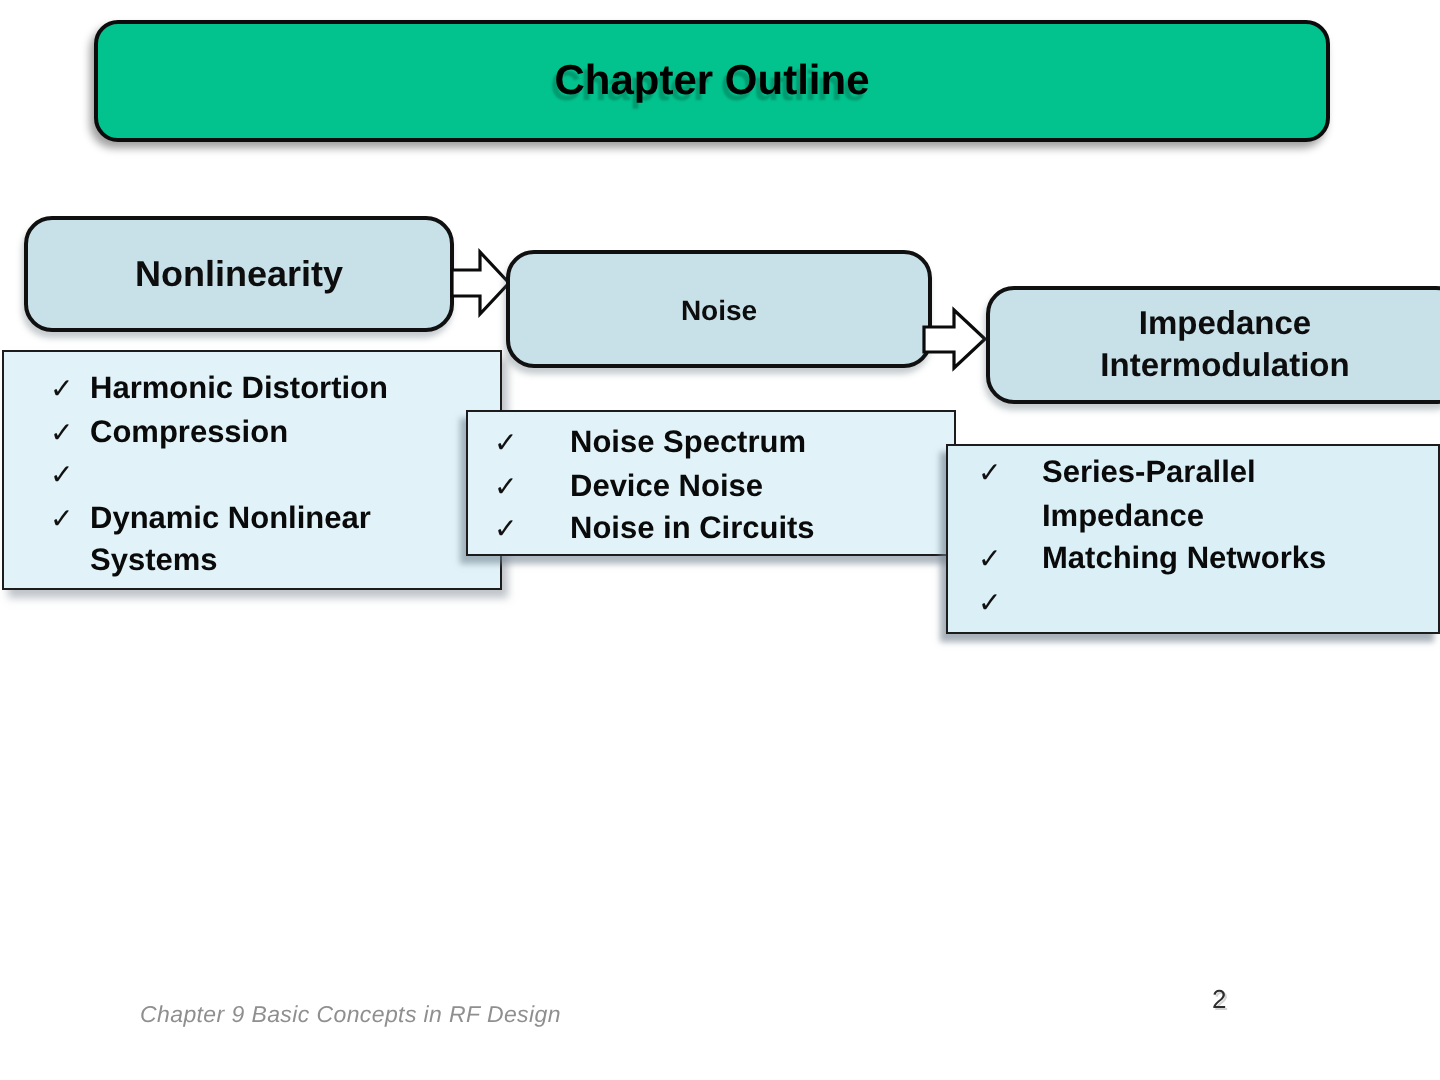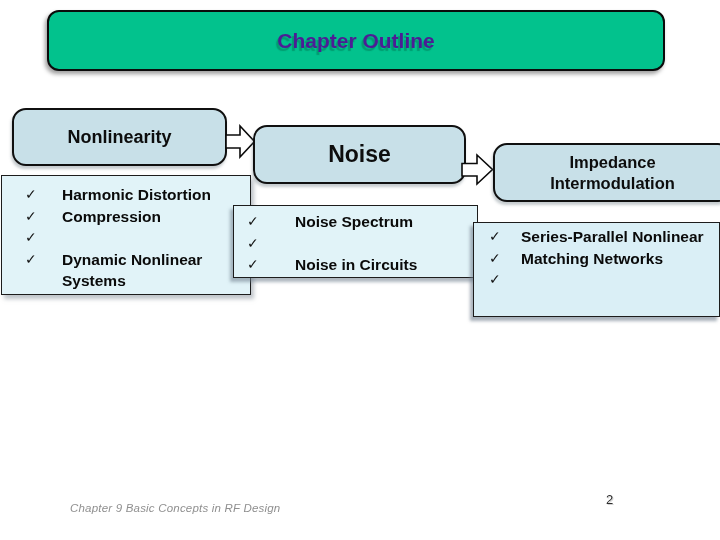--- a/index.html
+++ b/index.html
@@ -6,50 +6,50 @@
   #slide{
     position:relative;width:720px;height:540px;background:#ffffff;
     overflow:hidden;font-family:"Liberation Sans",sans-serif;color:#111;
   }
   
   .title-bar{
     position:absolute;left:47px;top:10px;width:614px;height:57px;
     background:#02c28d;border:2px solid #0b0b0b;border-radius:12px;
     box-shadow:-2px 3px 4px rgba(0,0,0,0.38);
     display:flex;align-items:center;justify-content:center;
-    font-size:21px;font-weight:bold;color:#4c1d95;
+    font-size:21px;font-weight:bold;color:#000000;
     text-shadow:-2px 3px 1px rgba(0,100,70,0.40);
   }
   
   .hdr{
     position:absolute;background:#c8e0e8;border:2px solid #101010;border-radius:14px;
     display:flex;align-items:center;justify-content:center;text-align:center;
     font-weight:bold;color:#0d0d0d;box-shadow:-1px 3px 3px rgba(90,105,115,0.35);
   }
   .hdr-1{left:12px;top:108px;width:211px;height:54px;font-size:18px;text-align:right;}
-  .hdr-2{left:253px;top:125px;width:209px;height:55px;font-size:23px;}
+  .hdr-2{left:253px;top:125px;width:209px;height:55px;font-size:14px;}
   .hdr-3{left:493px;top:143px;width:211px;height:55px;font-size:16.5px;line-height:21px;padding:0 12px;}
   
   .list{
     position:absolute;background:#e1f3f8;border:1px solid #1c1c1c;
     font-weight:bold;font-size:15.5px;line-height:21.5px;color:#0a0a0a;
     box-sizing:border-box;
   }
   .list-1{left:1px;top:175px;width:250px;height:120px;padding-top:8px;
           box-shadow:3px 4px 4px rgba(130,140,150,0.5);}
   .list-2{left:233px;top:205px;width:245px;height:73px;padding-top:5px;
           box-shadow:-3px 4px 3px rgba(110,125,140,0.55);}
   .list-3{left:473px;top:222px;width:247px;height:95px;padding-top:3px;background:#daeff6;
           box-shadow:-3px 4px 3px rgba(110,125,140,0.6);}
   .row{display:flex;align-items:flex-start;}
   .tick{width:12px;flex:0 0 12px;font-weight:normal;font-size:14px;color:#111;}
   .list-1 .row{padding-left:23px;padding-right:6px;}
-  .list-1 .txt{margin-left:25px;}
+  .list-1 .txt{margin-left:8px;}
   .list-2 .row{padding-left:13px;padding-right:6px;}
-  .list-2 .txt{margin-left:36px;}
+  .list-2 .txt{margin-left:26px;}
   .list-3 .row{padding-left:15px;padding-right:8px;}
   .list-3 .txt{margin-left:20px;}
   
   .arrow{position:absolute;}
   .arrow-1{left:225px;top:124px;}
   .arrow-2{left:461px;top:153px;}
   
   .footer-text{
     position:absolute;left:70px;top:502px;font-size:11.5px;font-style:italic;
     color:#8f8f8f;letter-spacing:0.2px;
@@ -98,39 +98,40 @@
     </div>
   </div>
 
   <div class="list list-2">
     <div class="row">
       <span class="tick">✓</span>
       <div class="txt">Noise Spectrum</div>
     </div>
     <div class="row">
       <span class="tick">✓</span>
+      <div class="txt">Device Noise</div>
     </div>
     <div class="row">
       <span class="tick">✓</span>
       <div class="txt">Noise in Circuits</div>
     </div>
   </div>
 
   <svg class="arrow arrow-2" width="33" height="33" viewBox="0 0 33 33">
     <polygon points="1,10.5 16,10.5 16,2 31.5,16.5 16,31 16,23 1,23" fill="#ffffff" stroke="#0b0b0b" stroke-width="1.6"></polygon>
   </svg>
 
   <div class="hdr hdr-3">
     <span>Impedance Intermodulation</span>
   </div>
 
   <div class="list list-3">
     <div class="row">
       <span class="tick">✓</span>
-      <div class="txt">Series-Parallel Nonlinear</div>
+      <div class="txt">Series-Parallel Impedance</div>
     </div>
     <div class="row">
       <span class="tick">✓</span>
       <div class="txt">Matching Networks</div>
     </div>
     <div class="row">
       <span class="tick">✓</span>
     </div>
   </div>
 

